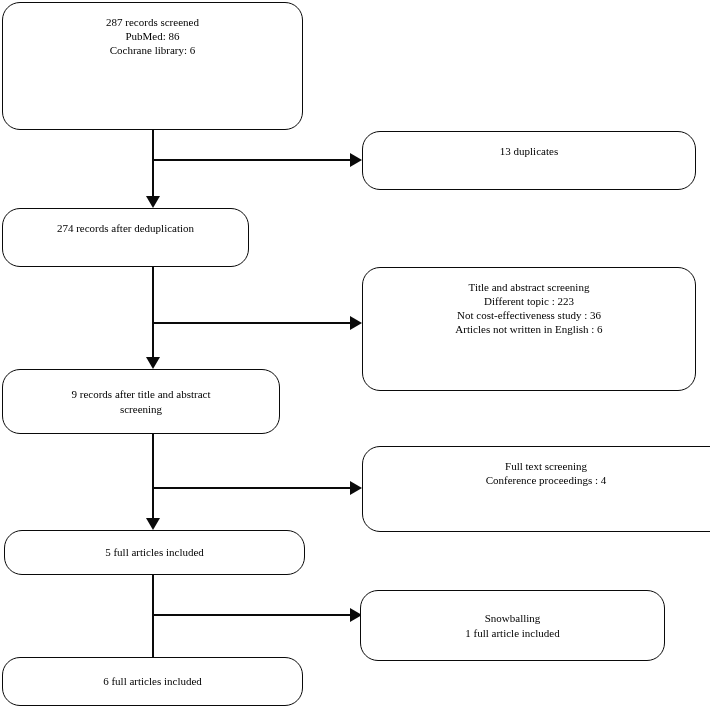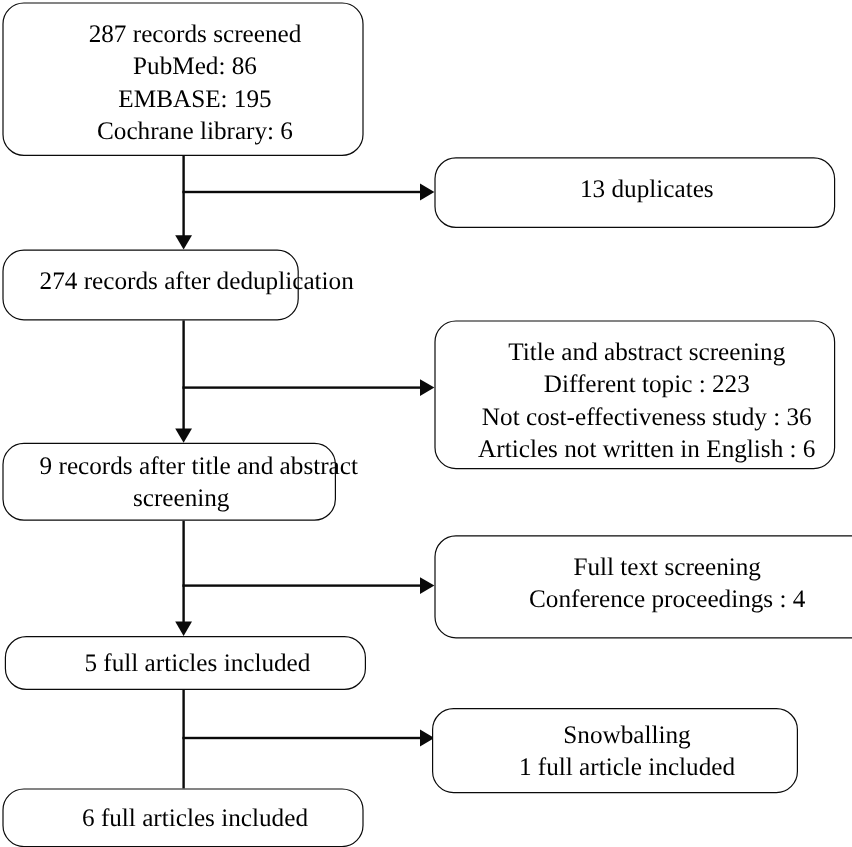--- a/index.html
+++ b/index.html
@@ -21,23 +21,22 @@
     position: absolute;
     box-sizing: border-box;
     border: 1.6px solid #0a0a0a;
     border-radius: 18px;
     background: #ffffff;
     display: flex;
     flex-direction: column;
     align-items: center;
     text-align: center;
     line-height: 1.28;
-    font-size: 21px;
+    font-size: 11px;
     z-index: 2;
-    padding-left: 20px;
   }
   .flow-box .box-lines {
     width: 100%;
     padding: 0 10px;
     box-sizing: border-box;
   }
   .flow-box .line {
     display: block;
     white-space: nowrap;
   }
@@ -79,21 +78,20 @@
 </style>
 </head>
 <body>
 
 <div id="diagram-canvas">
 
   <div class="flow-box va-top" style="left:2px; top:2px; width:301px; height:128px;">
     <div class="box-lines">
       <span class="line">287 records screened</span>
       <span class="line">PubMed: 86</span>
-      <span class="line">EMBASE: 195</span>
       <span class="line">Cochrane library: 6</span>
     </div>
   </div>
 
   <div class="conn-v" style="left:152px; top:130px; height:72px;"></div>
   <div class="arrow-down" style="left:146px; top:196px;"></div>
   <div class="conn-h" style="left:152px; top:159px; width:200px;"></div>
   <div class="arrow-right" style="left:350px; top:153px;"></div>
 
   <div class="flow-box va-top" style="left:362px; top:131px; width:334px; height:59px;">

